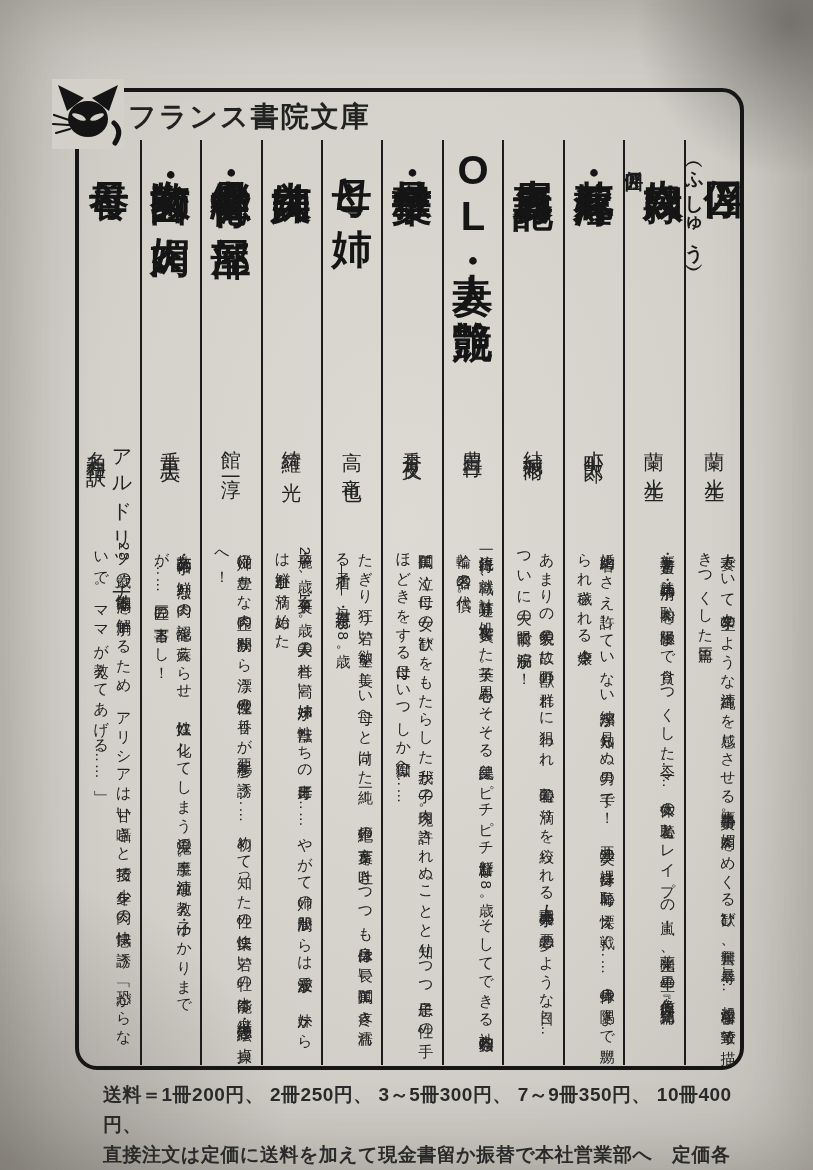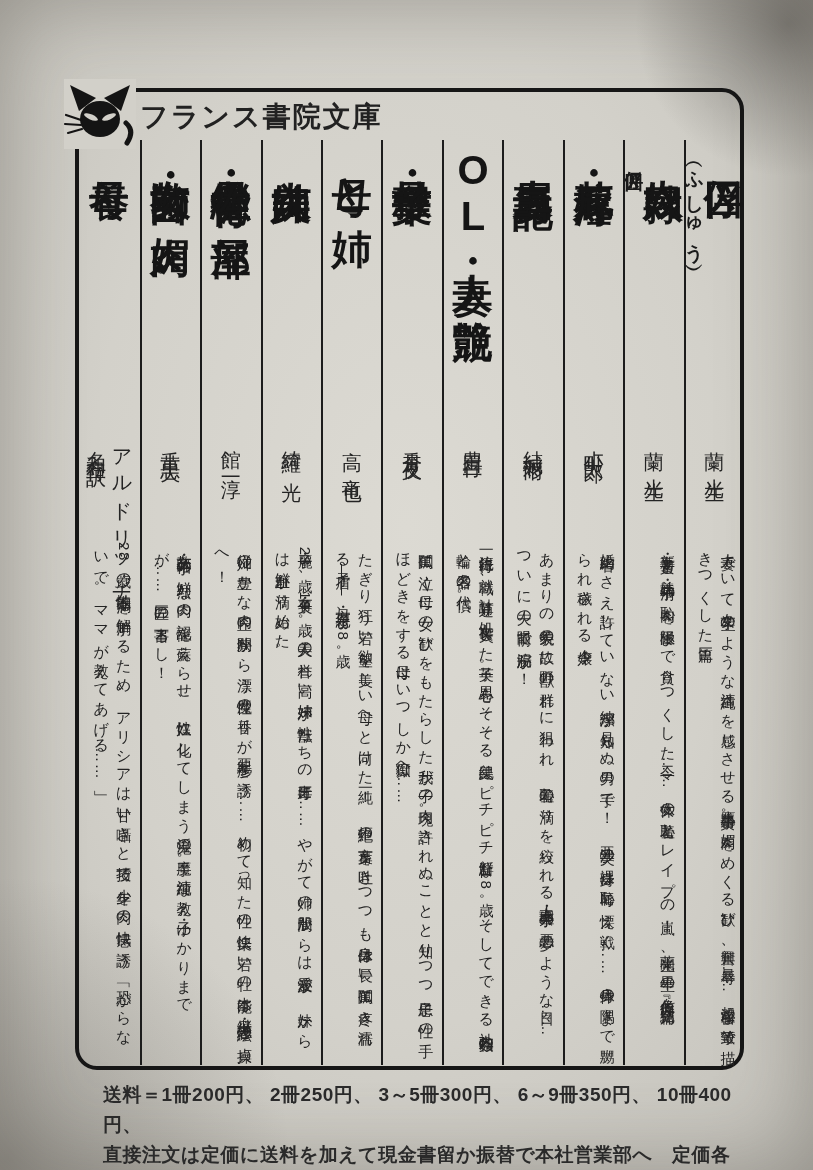--- a/index.html
+++ b/index.html
@@ -15,21 +15,21 @@
     font-family:"Liberation Sans", sans-serif;
     color:#1b1b1b;
   }
   
   .frame{
     position:absolute;left:75px;top:88px;width:669px;height:982px;
     border:4px solid #161616;border-radius:22px;
     box-sizing:border-box;
   }
   
-  .header{position:absolute;left:64px;top:78px;height:72px;display:flex;align-items:center;}
+  .header{position:absolute;left:52px;top:78px;height:72px;display:flex;align-items:center;}
   .logo{display:inline-block;width:72px;height:70px;}
   .publisher-name{
     font-size:28px;font-weight:700;letter-spacing:2px;color:#222;
     margin-left:4px;margin-top:6px;
   }
   
   .columns{
     position:absolute;left:79px;top:140px;width:665px;height:925px;
     writing-mode:vertical-rl;
   }
@@ -171,17 +171,17 @@
       <div class="book-title">
         <span class="title-main">養母</span>
         
       </div>
       <div class="book-author">アルドリッチ
 名和立行訳</div>
       <div class="book-desc">28歳の性的不満を解消するため、アリシアは甘い囁きと技巧で少年を肉の快感に誘う。「恐がらないで。ママが教えてあげる……」</div>
     </div></div>
 
   <div class="footer">
-    <div>送料＝1冊200円、 2冊250円、 3～5冊300円、 6～9冊350円、 10冊400円、</div>
+    <div>送料＝1冊200円、 2冊250円、 3～5冊300円、 7～9冊350円、 10冊400円、</div>
     <div>直接注文は定価に送料を加えて現金書留か振替で本社営業部へ　定価各400円</div>
   </div>
 
 </div>
 
 </body></html>

